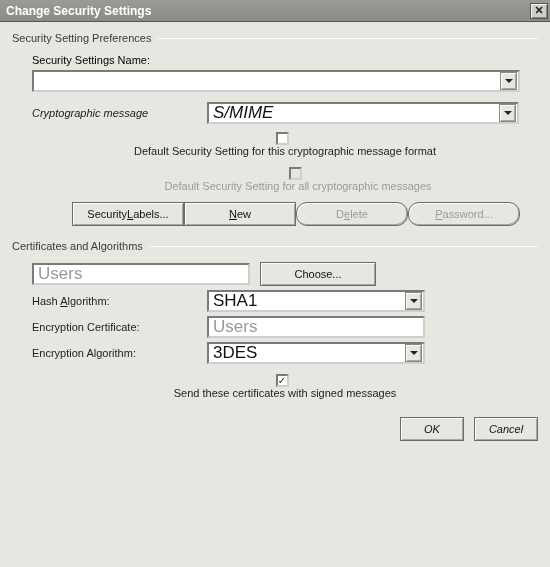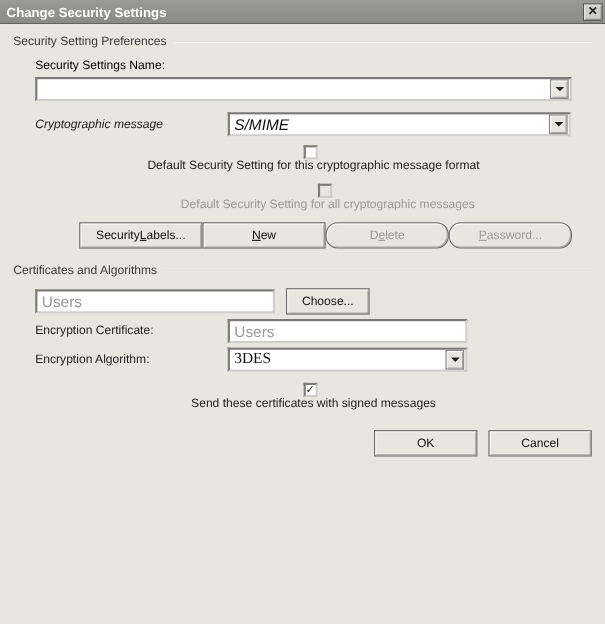--- a/index.html
+++ b/index.html
@@ -75,21 +75,21 @@
   .label-col {
     width: 175px;
     color: #222;
   }
   .label-col .u { text-decoration: underline; }
   input[type=text].text, .dropdown, .fake-text {
     background: #fff;
     border: 2px inset #cfcecc;
     height: 22px;
     font-family: inherit;
-    font-size: 14px;
+    font-size: 17px;
     padding: 0 4px;
   }
   .dropdown {
     display: flex;
     align-items: center;
     justify-content: space-between;
     padding: 0;
   }
   .dropdown .val {
     padding: 0 4px;
@@ -153,28 +153,28 @@
     border: 1px solid #000;
     box-shadow: inset 0 0 0 1px #000, inset 2px 2px 0 #fcfcfa, inset -2px -2px 0 #a7a7a3;
   }
   .btn .u { text-decoration: underline; }
   .btnrow {
     display: flex;
     padding-left: 40px;
     margin-top: 4px;
   }
   .btnrow .btn { width: 112px; }
-  .choose { width: 76px; margin-left: 10px; }
+  .choose { width: 116px; margin-left: 10px; }
   .footer {
     display: flex;
     justify-content: flex-end;
     gap: 10px;
     margin-top: 18px;
   }
-  .footer .btn { width: 94px; }
+  .footer .btn { width: 64px; font-style: italic; }
 </style>
 </head>
 <body>
 
 <div class="titlebar">
   <span>Change Security Settings</span>
   <div class="close">
     <span>✕</span>
   </div>
 </div>
@@ -235,29 +235,38 @@
       <span class="line"></span>
     </div>
 
     <div class="inner">
 
       <div class="row">
         <div class="fake-text" style="width:218px;">Users</div>
         <div class="btn choose">Choose...</div>
       </div>
 
+      <div class="row">
+        <div class="label-col">Hash <span class="u">A</span>lgorithm:</div>
+        <div class="dropdown" style="width:218px;">
+          <div class="val">SHA1</div>
+          <div class="arrow-btn">
+              <div class="arrow-down"></div>
+            </div>
+        </div>
+      </div>
 
       <div class="row">
         <div class="label-col">Encryption Certificate:</div>
         <div class="fake-text" style="width:218px;">Users</div>
       </div>
 
       <div class="row">
         <div class="label-col">Encryption Al<span class="u">g</span>orithm:</div>
-        <div class="dropdown" style="width:218px;font-family:Liberation Serif, serif;">
+        <div class="dropdown" style="width:218px;">
           <div class="val">3DES</div>
           <div class="arrow-btn">
               <div class="arrow-down"></div>
             </div>
         </div>
       </div>
 
       <div class="row cbrow" style="margin-top:10px;">
         <span class="checkbox">✓</span>
         <span class="lbl">S<span class="u">e</span>nd these certificates with signed messages</span>

